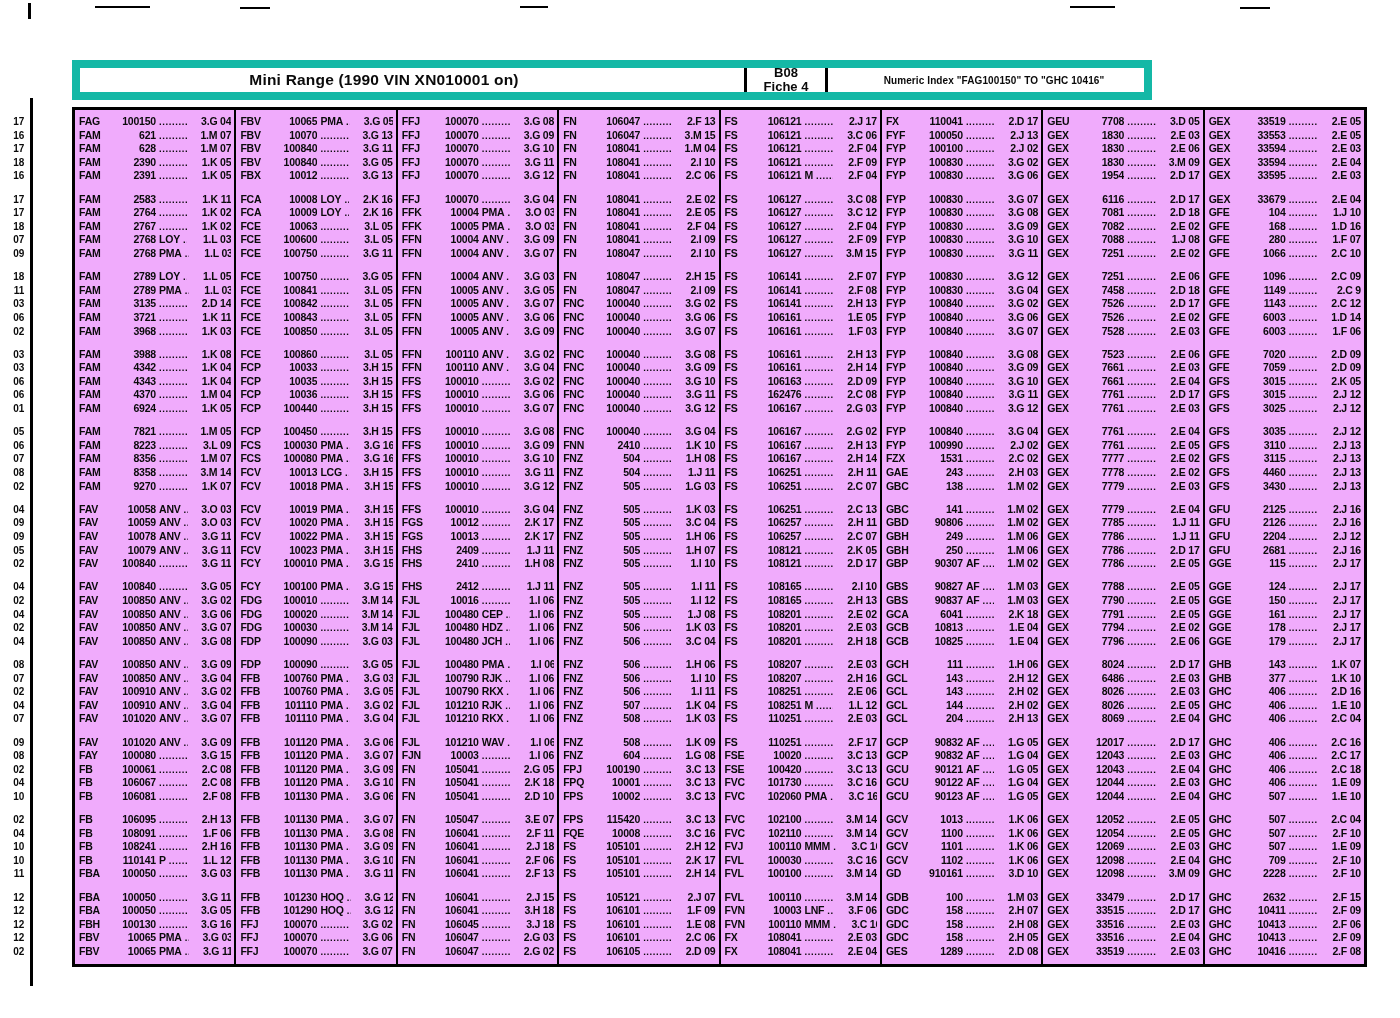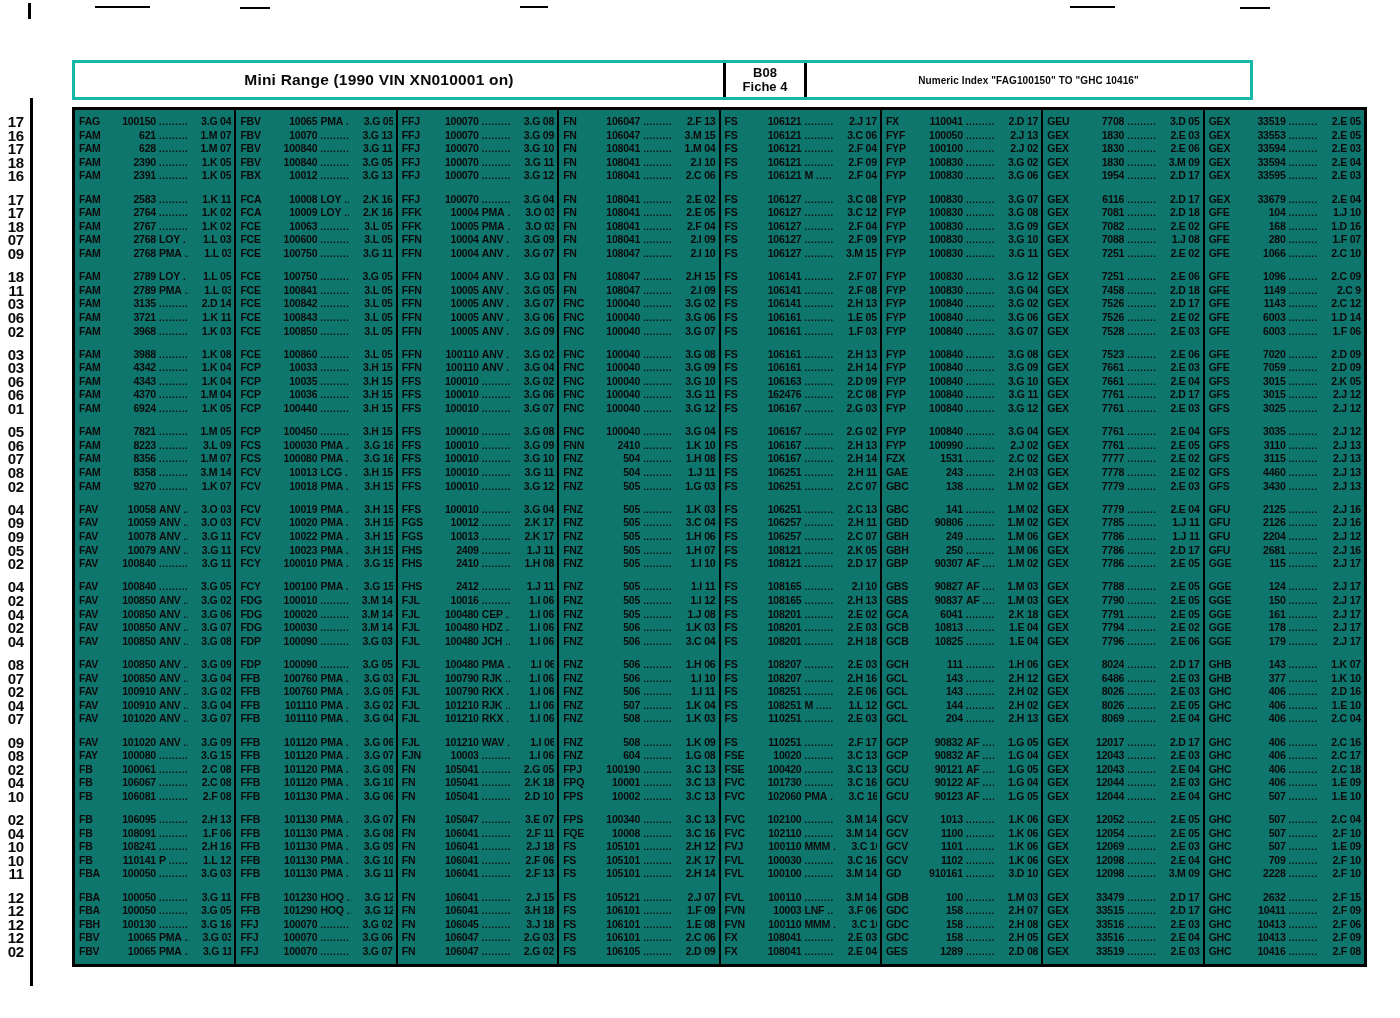--- a/index.html
+++ b/index.html
@@ -9,50 +9,50 @@
     -webkit-font-smoothing:none;
   }
   .page{position:absolute;inset:0;background:#ffffff;}
 
   
   .artifact{position:absolute;background:#000;}
 
   
   .left-strip{
     position:absolute;left:0;top:115px;width:27px;
-    font-weight:700;font-size:15px;letter-spacing:-0.2px;
+    font-weight:700;font-size:10px;letter-spacing:-0.2px;
   }
   .left-strip .srow{height:13.6px;line-height:13.6px;text-align:right;padding-right:3px;overflow:hidden;}
   .left-strip .srow.blockgap{margin-top:9.6px;}
   .strip-rule{position:absolute;left:30px;top:98px;width:3px;height:888px;background:#000;}
 
   
   .header{
-    position:absolute;left:72px;top:60px;width:1181px;height:40px;
-    border:3px solid #14b8a6;box-sizing:border-box;display:flex;background:#fff;
+    position:absolute;left:72px;top:60px;width:1080px;height:40px;
+    border:8px solid #14b8a6;box-sizing:border-box;display:flex;background:#fff;gap:16px;
   }
   .h-title{
     flex:0 0 608px;display:flex;align-items:center;justify-content:center;
     font-weight:700;font-size:15.5px;letter-spacing:0.2px;
   }
   .h-fiche{
     flex:0 0 84px;border-left:3px solid #000;border-right:3px solid #000;box-sizing:border-box;
     display:flex;flex-direction:column;align-items:center;justify-content:center;line-height:1.05;margin-left:40px;
   }
   .h-fiche .code{font-weight:700;font-size:13px;}
   .h-fiche .label{font-weight:700;font-size:13px;}
   .h-index{
     flex:1;display:flex;align-items:center;justify-content:center;
     font-weight:700;font-size:10px;letter-spacing:0.1px;
   }
 
   
   .table{
     position:absolute;left:72px;top:107px;width:1295px;height:860px;
-    border:3px solid #000;box-sizing:border-box;background:#0f766e;
+    border:3px solid #000;box-sizing:border-box;background:#f0abfc;
     display:flex;overflow:hidden;
   }
   .col{
     flex:1 1 0;min-width:0;box-sizing:border-box;overflow:hidden;
     padding:5px 3px 0 4px;
   }
   .col + .col{border-left:2px solid #000;}
 
   .row{
     display:flex;align-items:baseline;height:13.6px;line-height:13.6px;
@@ -1481,21 +1481,21 @@
           <span class="e-ref">3.C 13</span>
         </div>
         <div class="row">
           <span class="e-pfx">FPS</span>
           <span class="e-num">10002</span>
           <span class="e-dots">..............</span>
           <span class="e-ref">3.C 13</span>
         </div>
         <div class="row blockgap">
           <span class="e-pfx">FPS</span>
-          <span class="e-num">100340</span>
+          <span class="e-num">115420</span>
           <span class="e-dots">..............</span>
           <span class="e-ref">3.C 13</span>
         </div>
         <div class="row">
           <span class="e-pfx">FQE</span>
           <span class="e-num">10008</span>
           <span class="e-dots">..............</span>
           <span class="e-ref">3.C 16</span>
         </div>
         <div class="row">

